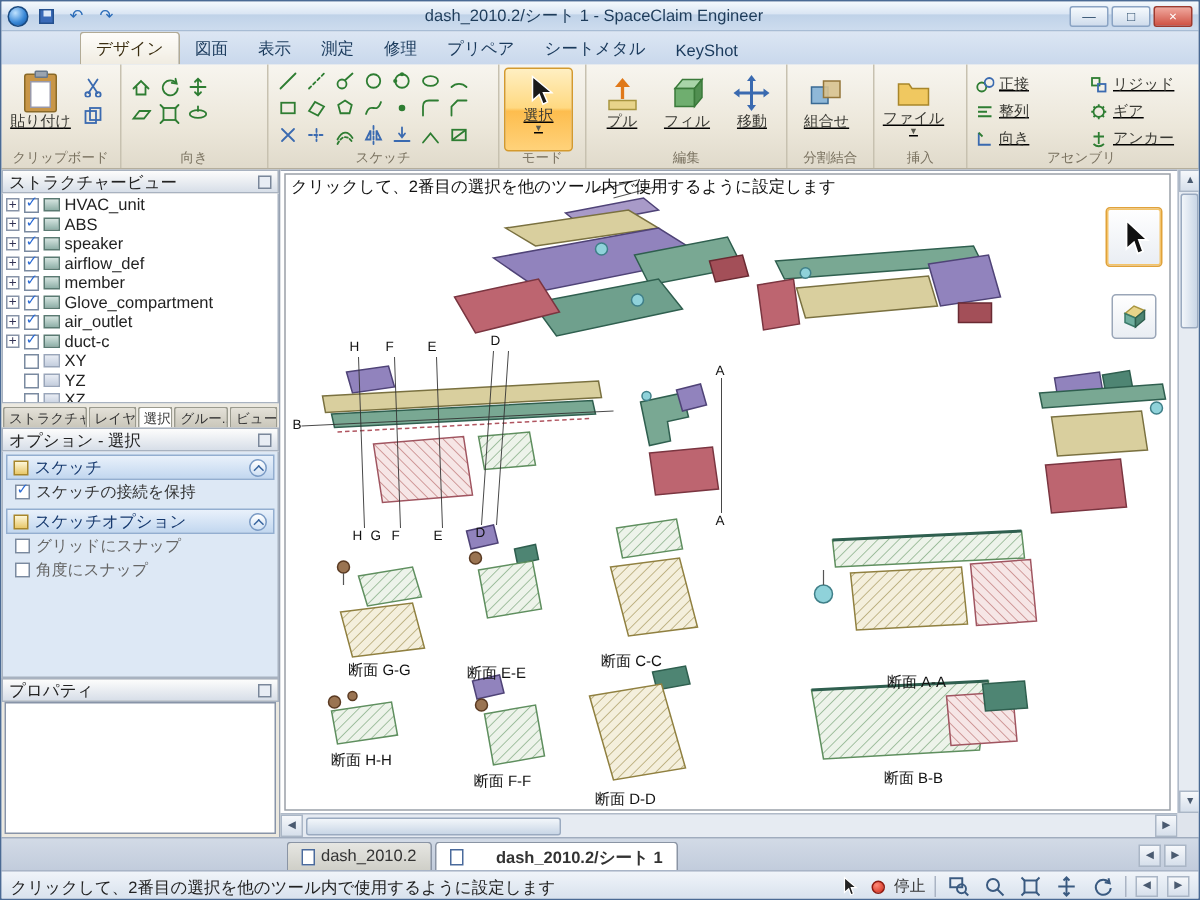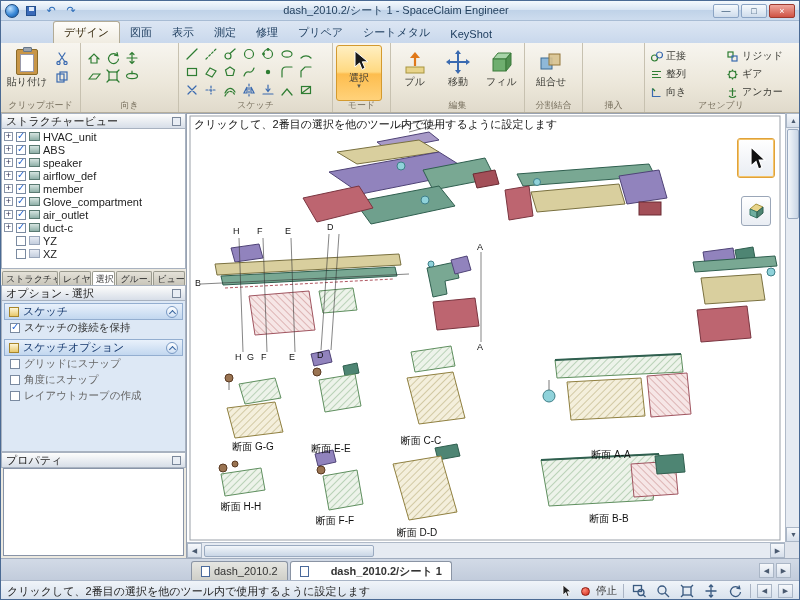--- a/index.html
+++ b/index.html
@@ -23,21 +23,21 @@
 
 
 .tabrow { position:absolute; top:20px; left:0; right:0; height:22px;
   background:linear-gradient(#dce6f3,#c9d8ec); display:flex; align-items:flex-end; padding:0 0 0 52px; }
 .rtab { padding:3px 10px 3px; color:#1a3a5c; font-size:11px; border-radius:3px 3px 0 0; }
 .rtab.active { background:linear-gradient(#fefdfa,#f0ece1); border:1px solid #b2ab96; border-bottom:none; color:#3a2d10; }
 
 
 .ribbon { position:absolute; top:42px; left:0; right:0; height:70px;
   background:linear-gradient(#f7f5ef,#ece7da 60%,#e0dacb); border-bottom:1px solid #b5ae9c; display:flex; }
-.rgroup { position:relative; height:100%; border-right:1px solid #c7c1b0; padding:2px 2px 12px 3px; }
+.rgroup { position:relative; height:100%; border-right:1px solid #c7c1b0; padding:2px 2px 12px 3px;text-decoration:underline; }
 .rg-label { position:absolute; bottom:0; left:0; right:0; text-align:center; font-size:9px; color:#7a7260; }
 .rg-content { display:flex; height:56px; gap:2px; }
 .bigbtn { width:46px; height:56px; display:flex; flex-direction:column; align-items:center; padding-top:3px; gap:1px;
   border:1px solid transparent; border-radius:3px; }
 .bb-label { font-size:10px; color:#3a3a34; text-align:center; line-height:11px; }
 .caret { font-size:6px; color:#5a5a50; line-height:5px; }
 .selected-tool { background:linear-gradient(#ffefc2,#ffd981 48%,#fdbd4e 52%,#ffd27a); border-color:#d49a2e; }
 .sicon { width:19px; height:17px; display:flex; align-items:center; justify-content:center; border:1px solid transparent; border-radius:2px; }
 .sicon svg { stroke:#2e7d32; fill:none; stroke-width:1.2; stroke-linecap:round; }
 .sicon.blue svg { stroke:#3a6ab0; }
@@ -360,54 +360,63 @@
         <div class="bigbtn">
           <svg width="26" height="26">
               <rect x="4" y="18" width="18" height="6" fill="#e8d48a" stroke="#a8953f"></rect>
               <path d="M13,17 L13,6" stroke="#e07818" stroke-width="2.2" fill="none"></path>
               <path d="M8,9 L13,3 L18,9 Z" fill="#e07818"></path>
             </svg>
           <span class="bb-label">プル</span>
         </div>
         <div class="bigbtn">
           <svg width="26" height="26">
+              <path d="M5,10 L10,4 L23,4 L18,10 Z" fill="#a8d4a8" stroke="#3a7a3a"></path>
+              <rect x="5" y="10" width="13" height="12" fill="#6fae6f" stroke="#3a7a3a"></rect>
+              <path d="M18,10 L23,4 L23,16 L18,22 Z" fill="#518f51" stroke="#3a7a3a"></path>
+            </svg>
+          <span class="bb-label">フィル</span>
+        </div>
+        <div class="bigbtn">
+          <svg width="26" height="26">
               <path d="M13,4 L13,22 M4,13 L22,13" stroke="#3a6ab0" stroke-width="2" fill="none"></path>
               <path d="M13,1 L10,5 L16,5 Z" fill="#3a6ab0"></path>
               <path d="M13,25 L10,21 L16,21 Z" fill="#3a6ab0"></path>
               <path d="M1,13 L5,10 L5,16 Z" fill="#3a6ab0"></path>
               <path d="M25,13 L21,10 L21,16 Z" fill="#3a6ab0"></path>
             </svg>
           <span class="bb-label">移動</span>
-        </div>
-        <div class="bigbtn">
-          <svg width="26" height="26">
-              <path d="M5,10 L10,4 L23,4 L18,10 Z" fill="#a8d4a8" stroke="#3a7a3a"></path>
-              <rect x="5" y="10" width="13" height="12" fill="#6fae6f" stroke="#3a7a3a"></rect>
-              <path d="M18,10 L23,4 L23,16 L18,22 Z" fill="#518f51" stroke="#3a7a3a"></path>
-            </svg>
-          <span class="bb-label">フィル</span>
         </div>
       </div>
       <div class="rg-label">編集</div>
     </div>
 
     <div class="rgroup" style="width:58px">
       <div class="rg-content">
         <div class="bigbtn">
           <svg width="26" height="26">
               <rect x="3" y="9" width="11" height="11" fill="#8fb8d8" stroke="#3a6a94"></rect>
               <rect x="11" y="5" width="11" height="11" fill="#d8c28f" stroke="#94763a" fill-opacity="0.9"></rect>
             </svg>
           <span class="bb-label">組合せ</span>
         </div>
       </div>
       <div class="rg-label">分割結合</div>
     </div>
 
     <div class="rgroup" style="width:62px">
+      <div class="rg-content">
+        <div class="bigbtn">
+          <svg width="26" height="24">
+              <path d="M3,7 L10,7 L12,10 L23,10 L23,21 L3,21 Z" fill="#f0c860" stroke="#a8862a"></path>
+            </svg>
+          <span class="bb-label">ファイル</span>
+          <span class="caret">▼</span>
+        </div>
+      </div>
       <div class="rg-label">挿入</div>
     </div>
 
     <div class="rgroup" style="width:152px; border-right:none">
       <div class="rg-content">
         <div class="asm-grid">
           <div class="asmbtn">
             <svg width="13" height="13">
                 <circle cx="4.5" cy="8" r="3"></circle>
                 <circle cx="9.5" cy="5" r="3" stroke="#3a6ab0"></circle>
@@ -504,20 +513,26 @@
       <div class="trow">
           <span class="expander">+</span>
           <span class="cb checked"></span>
           <span class="part-ico"></span>
           <span class="tlabel">duct-c</span>
         </div>
       <div class="trow">
           <span class="exp-sp"></span>
           <span class="cb"></span>
           <span class="plane-ico"></span>
+          <span class="tlabel">XY</span>
+        </div>
+      <div class="trow">
+          <span class="exp-sp"></span>
+          <span class="cb"></span>
+          <span class="plane-ico"></span>
           <span class="tlabel">YZ</span>
         </div>
       <div class="trow">
           <span class="exp-sp"></span>
           <span class="cb"></span>
           <span class="plane-ico"></span>
           <span class="tlabel">XZ</span>
         </div>
     </div>
     <div class="ptabs">
@@ -546,24 +561,20 @@
         <span>スケッチオプション</span>
         <span class="chev"></span>
       </div>
       <div class="optitem dim">
         <span class="cb"></span>
         <span>グリッドにスナップ</span>
       </div>
       <div class="optitem dim">
         <span class="cb"></span>
         <span>角度にスナップ</span>
-      </div>
-      <div class="optitem dim">
-        <span class="cb"></span>
-        <span>レイアウトカーブの作成</span>
       </div>
     </div>
     <div class="panelhdr">
       <span>プロパティ</span>
       <span class="pin"></span>
     </div>
     <div class="propbox"></div>
   </div>
 
   <div class="canvas">

